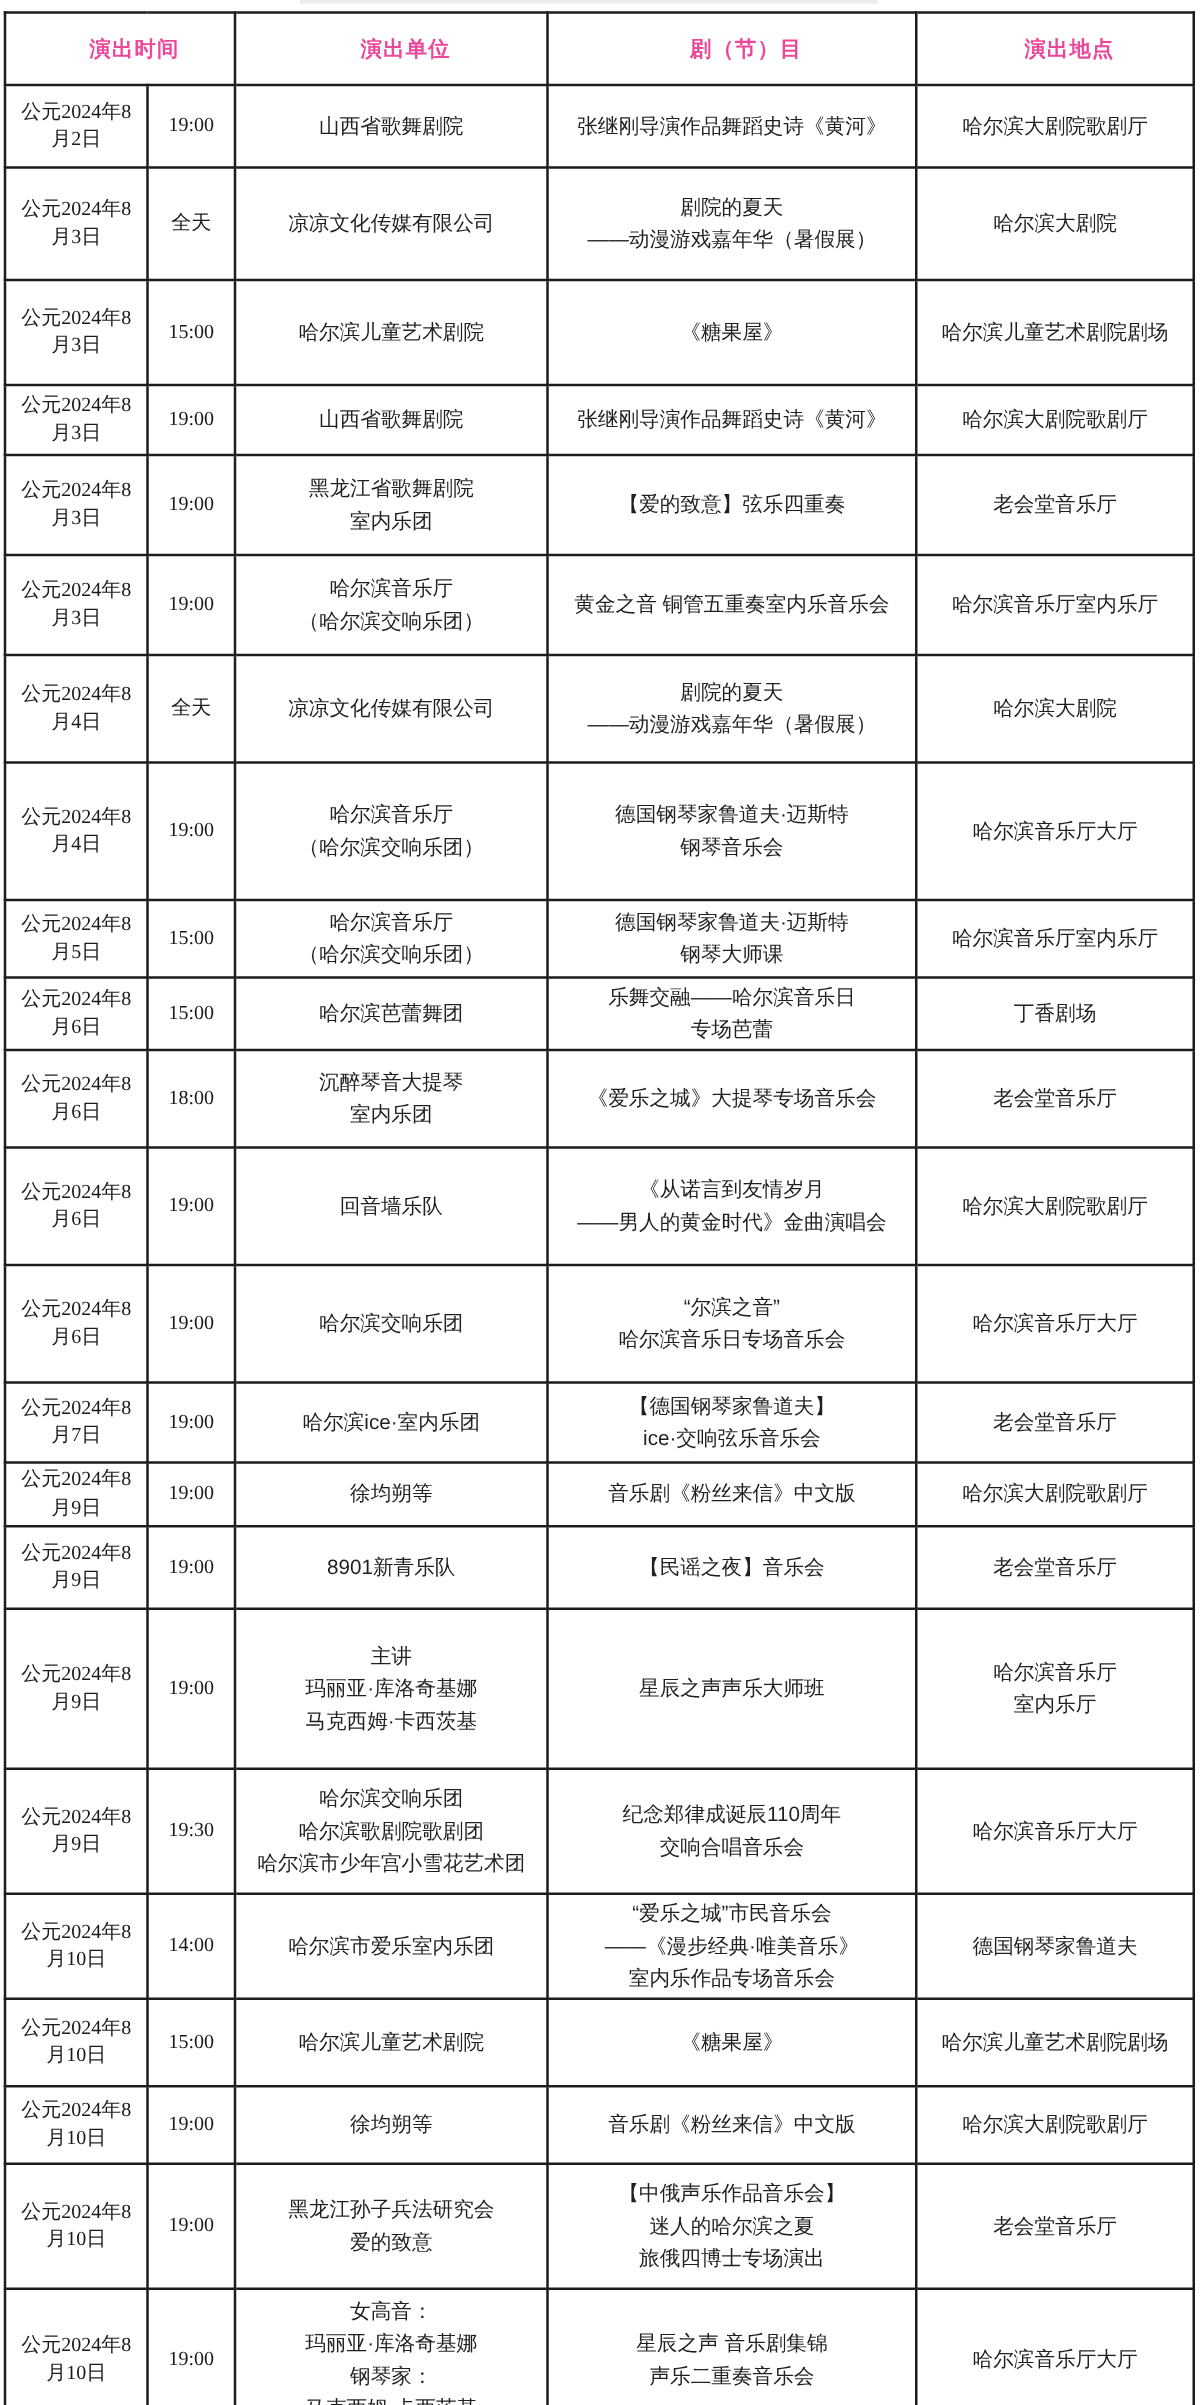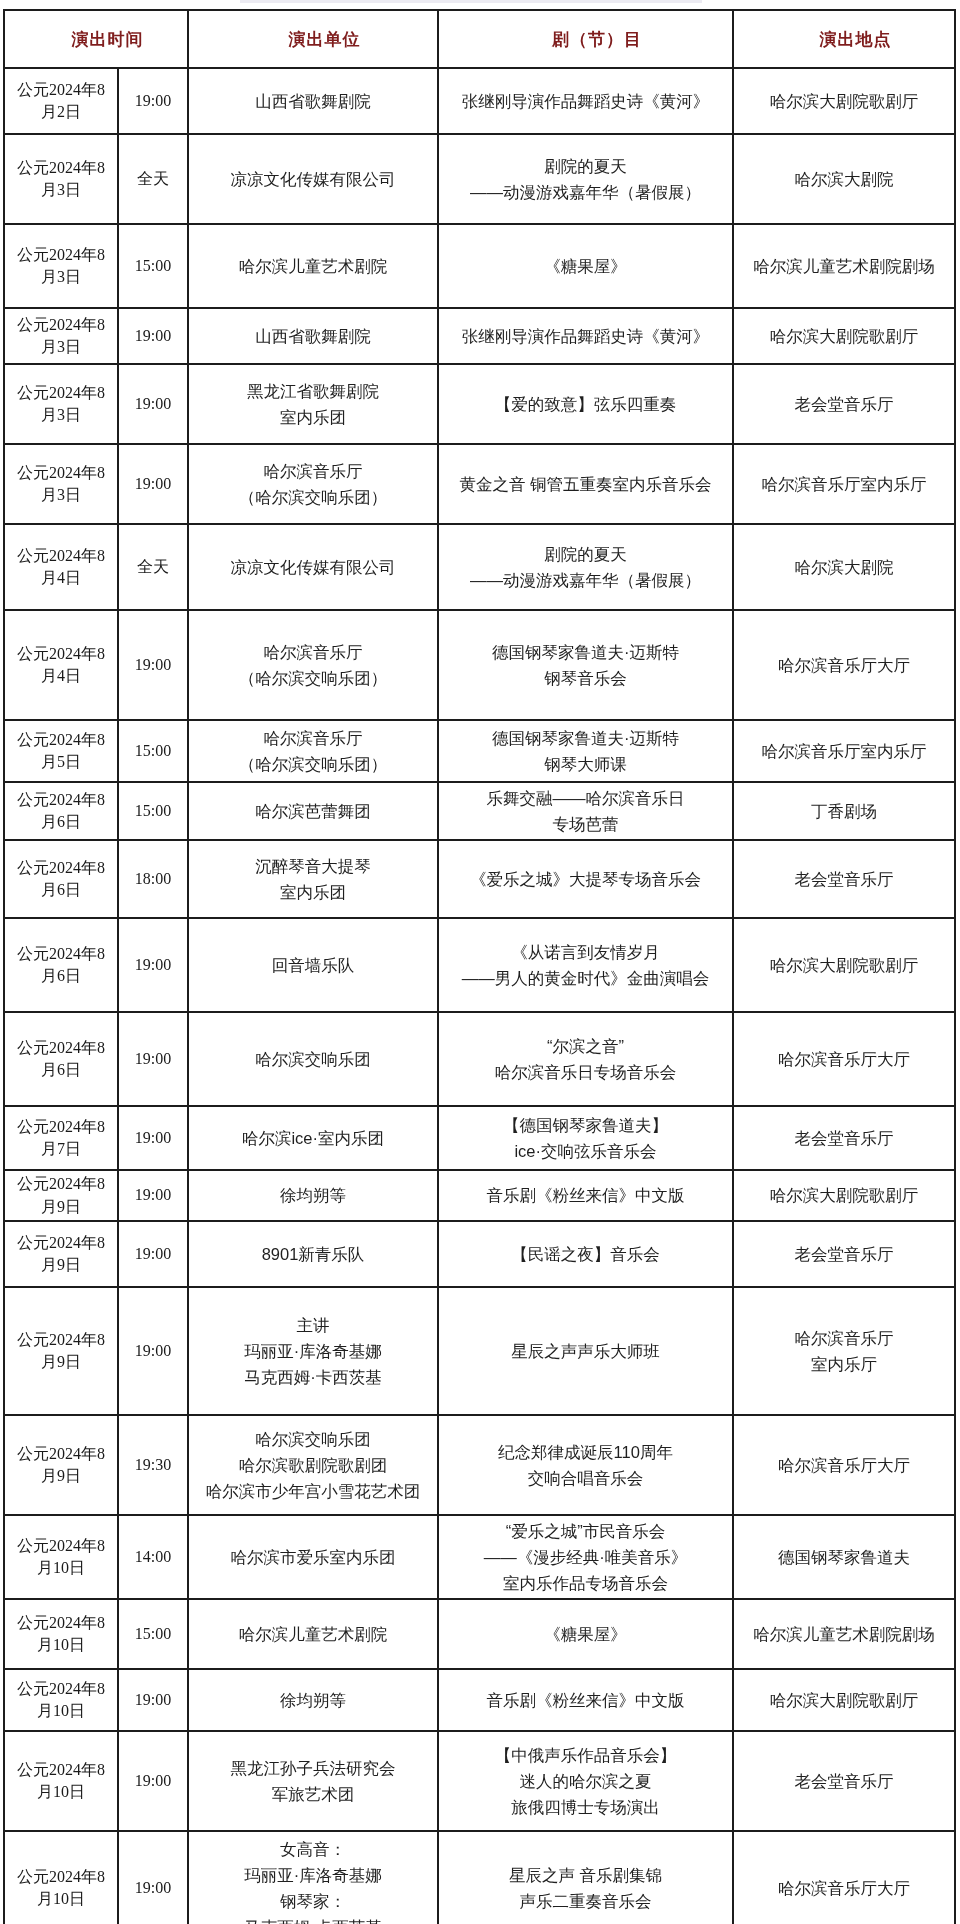--- a/index.html
+++ b/index.html
@@ -39,21 +39,21 @@
     text-align: center;
     vertical-align: middle;
     padding: 2px 4px;
     overflow: hidden;
     white-space: pre-line;
   }
   table.schedule th {
     height: 52px;
     font-size: 17px;
     font-weight: bold;
-    color: #7f1d1d;
+    color: #ec4899;
     letter-spacing: 1px;
     padding-left: 27px;
   }
   td.date, td.time {
     font-family: "Liberation Serif", serif;
     font-size: 16px;
     line-height: 1.4;
     color: #1a1a1a;
   }
   td.unit, td.program, td.venue {
@@ -271,21 +271,21 @@
           <td class="time">19:00</td>
           <td class="unit">徐均朔等</td>
           <td class="program">音乐剧《粉丝来信》中文版</td>
           <td class="venue">哈尔滨大剧院歌剧厅</td>
         </tr>
         <tr style="height: 100px;">
           <td class="date">公元2024年8
 月10日</td>
           <td class="time">19:00</td>
           <td class="unit">黑龙江孙子兵法研究会
-军旅艺术团</td>
+爱的致意</td>
           <td class="program">【中俄声乐作品音乐会】
 迷人的哈尔滨之夏
 旅俄四博士专场演出</td>
           <td class="venue">老会堂音乐厅</td>
         </tr>
         <tr style="height: 114px;">
           <td class="date">公元2024年8
 月10日</td>
           <td class="time">19:00</td>
           <td class="unit">女高音：

